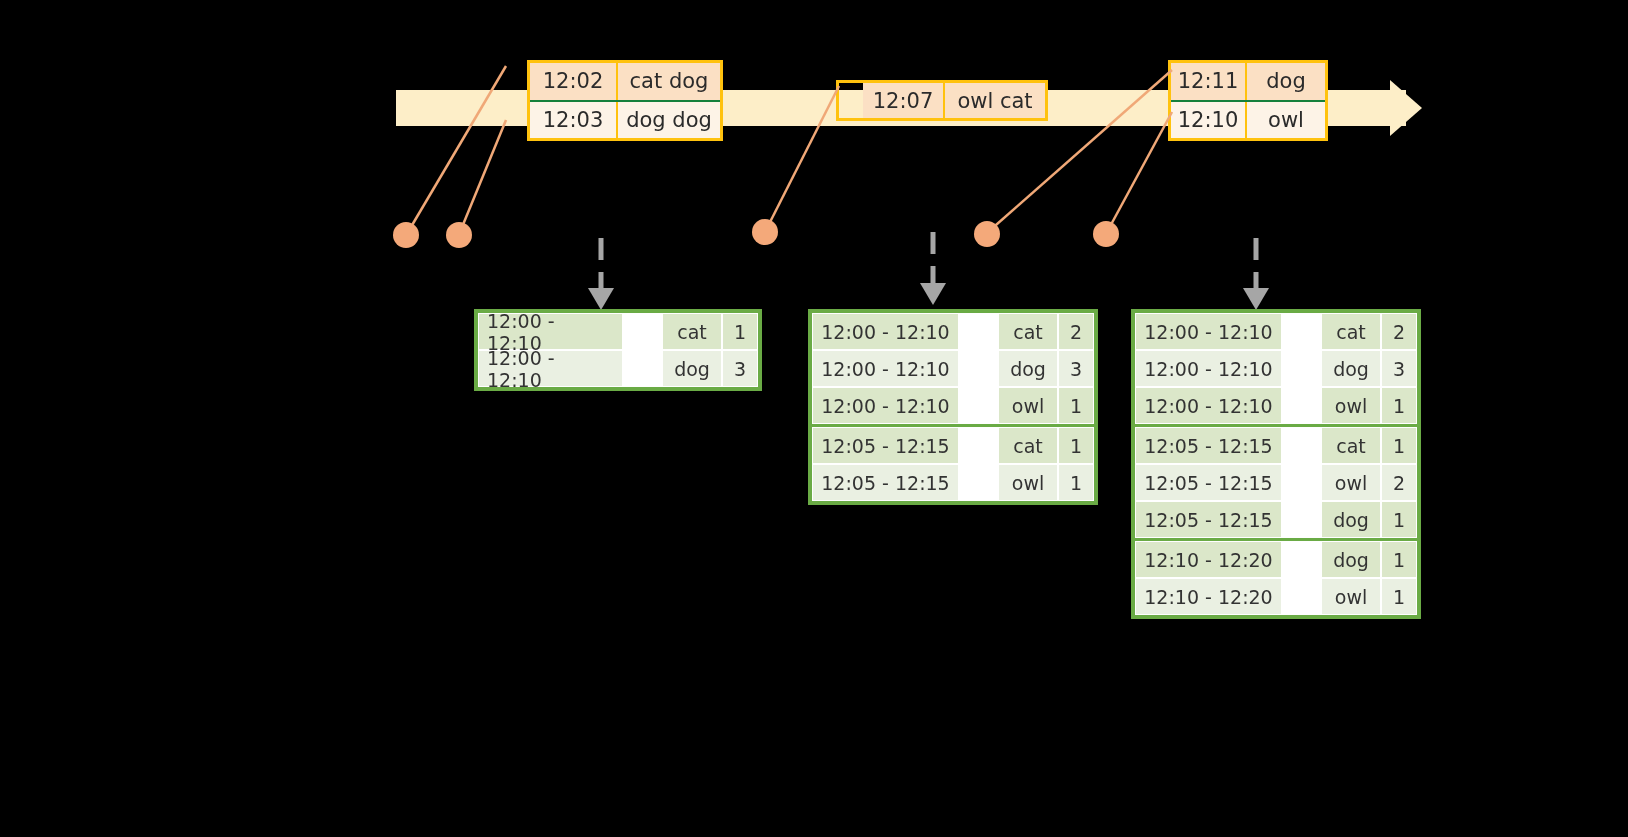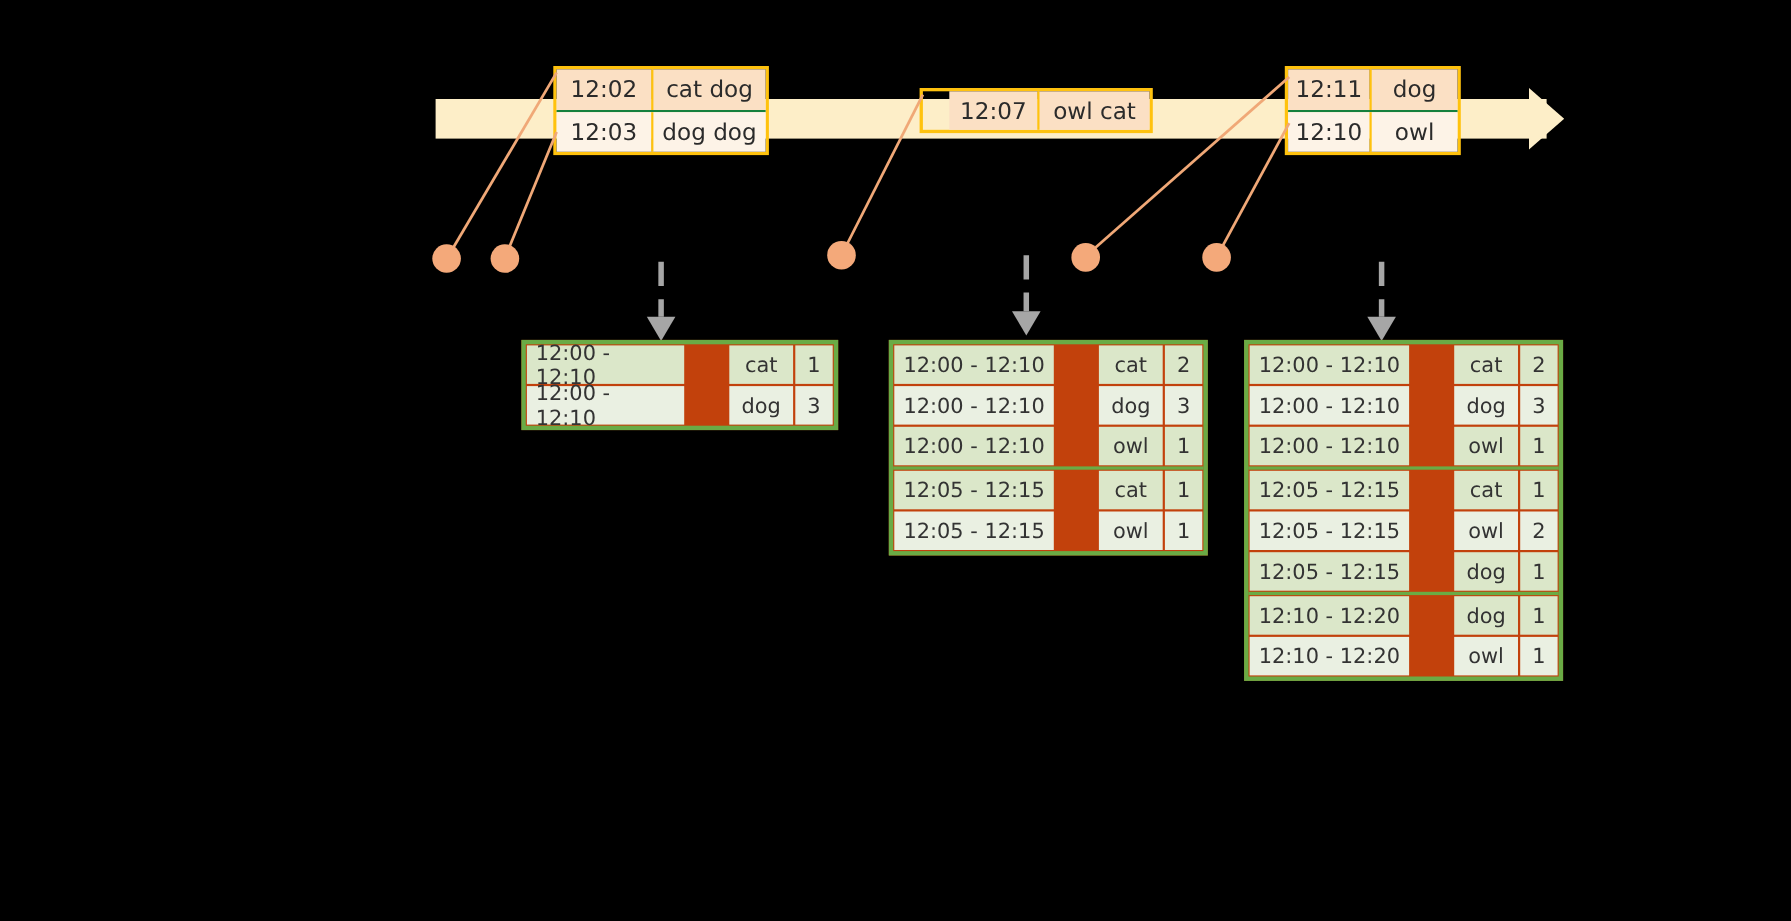--- a/index.html
+++ b/index.html
@@ -17,31 +17,31 @@
   .ev{position:absolute;border:3px solid #ffc20e;box-sizing:border-box;display:flex;flex-direction:column;}
   .ev-row{display:flex;flex:1;}
   .ev-row + .ev-row{border-top:2px solid #15803d;}
   .ev-time{width:86px;display:flex;align-items:center;justify-content:center;
            font-size:21px;color:#2b2b2b;box-sizing:border-box;}
   .ev-words{flex:1;display:flex;align-items:center;justify-content:center;
             font-size:21px;color:#2b2b2b;border-left:2px solid #ffc20e;box-sizing:border-box;}
   .sh-dark .ev-time,.sh-dark .ev-words{background:#fbe0c4;}
   .sh-light .ev-time,.sh-light .ev-words{background:#fdf3e7;}
 
-  #ev1{left:503px;top:60px;width:196px;height:81px;}
+  #ev1{left:527px;top:60px;width:196px;height:81px;}
   #ev2{left:836px;top:80px;width:212px;height:41px;padding-left:24px;}
   #ev3{left:1168px;top:60px;width:160px;height:81px;}
   #ev3 .ev-time{width:74px;}
   #ev2 .ev-time{width:80px;}
 
   
   svg#wires{position:absolute;left:0;top:0;width:1628px;height:837px;overflow:visible;}
 
   
-  .tbl{position:absolute;border:4px solid #6aab45;box-sizing:border-box;background:#c2410c;}
+  .tbl{position:absolute;border:4px solid #6aab45;box-sizing:border-box;background:#ffffff;}
   .trow{display:flex;}
   .tcell{font-size:19px;color:#333;display:flex;align-items:center;
          box-sizing:border-box;margin:1px;padding:0 8px;height:35px;}
   .c-win{justify-content:center;}
   .c-word{justify-content:center;margin-left:40px;}
   .c-cnt{justify-content:center;}
   .shade-a .tcell{background:#dbe7c9;}
   .shade-b .tcell{background:#eaf0e2;}
   .grp-end{border-bottom:3px solid #6aab45;}
 

